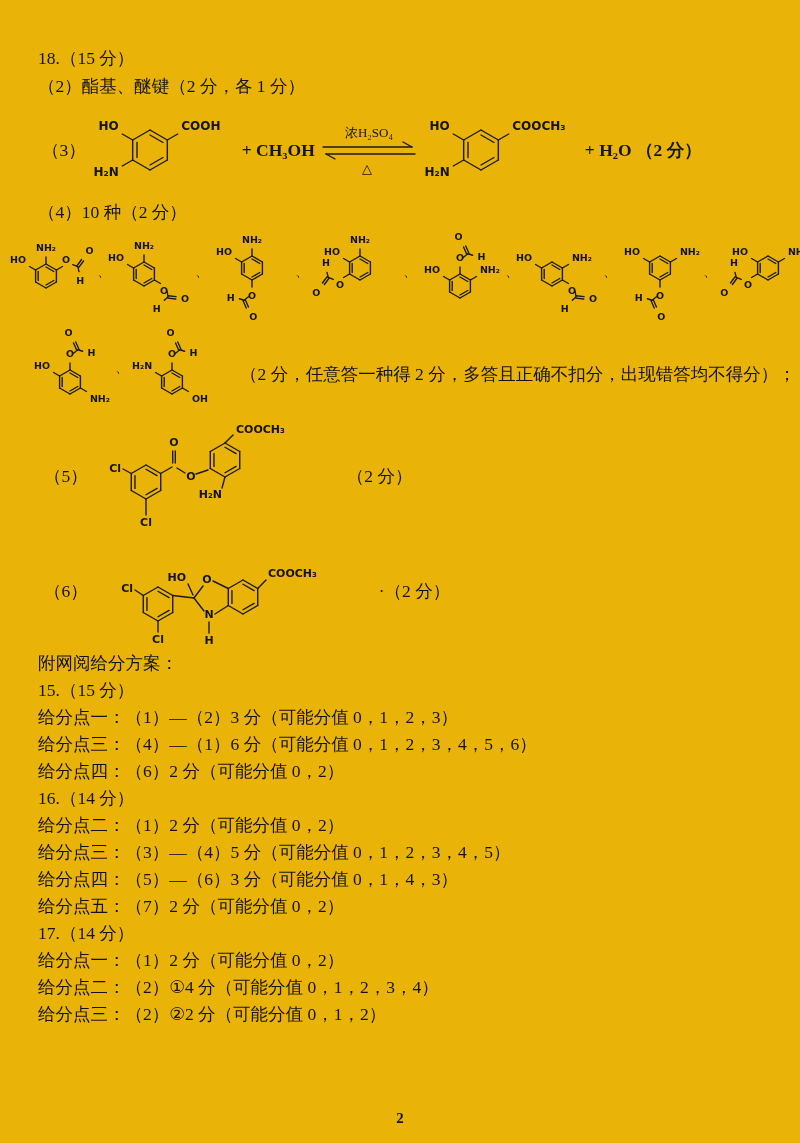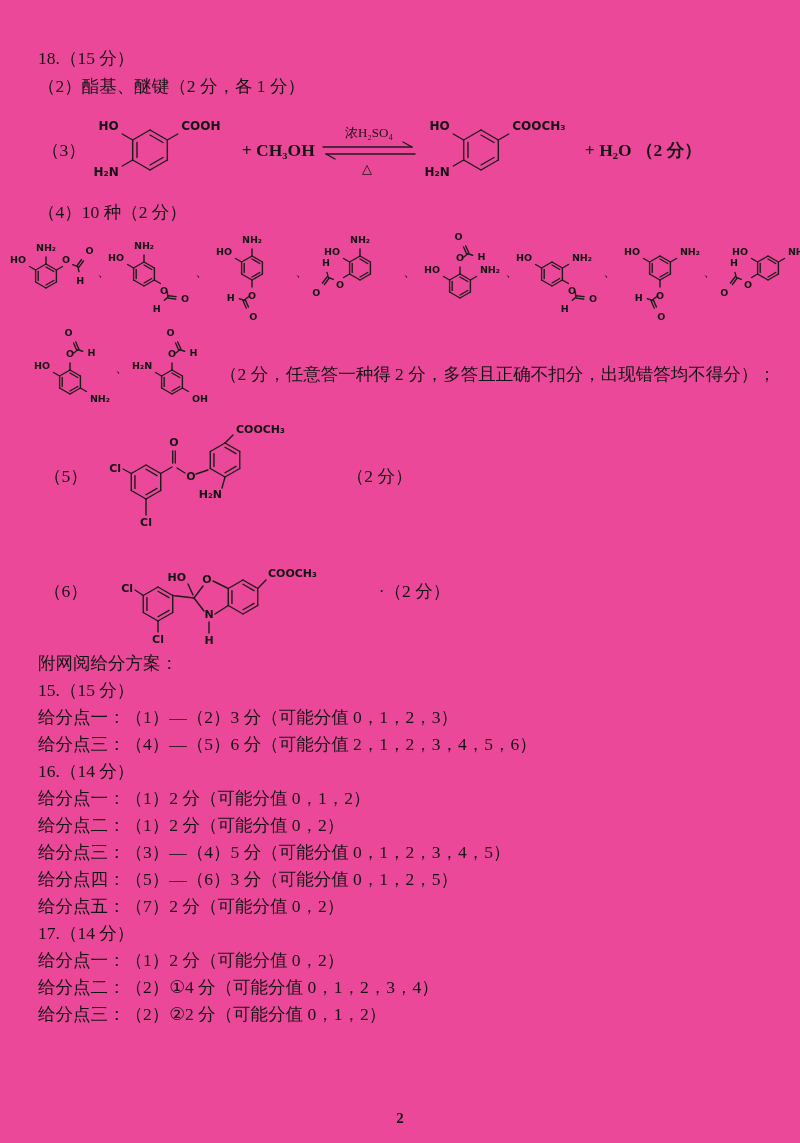--- a/index.html
+++ b/index.html
@@ -1,31 +1,31 @@
 <!DOCTYPE html>
 <html><head>
 <meta charset="utf-8">
 <style>
   html,body{margin:0;padding:0;background:#ffffff;}
   .page{
     width:800px;height:1143px;box-sizing:border-box;position:relative;
-    background:#ec4899;color:#141414;overflow:hidden;
+    background:#eab308;color:#141414;overflow:hidden;
     padding:44px 26px 0 38px;
     font-family:"Liberation Serif","DejaVu Serif","DejaVu Sans",serif;
   }
   .tline{font-size:17.5px;line-height:28px;height:28px;white-space:nowrap;}
   .gl{line-height:27px;height:27px;}
   .row{display:flex;}
   .gapbig{margin-left:84px;}
   .rxn{display:flex;align-items:center;margin:4px 0 2px 4px;}
   .rxn .plus{margin:0 6px;font-weight:bold;}
   .isorow{display:flex;align-items:center;margin:4px 0 0 -24px;}
   .isorow2{display:flex;align-items:center;margin:2px 0 0 -10px;}
   .sep{font-size:14px;margin:0 1px;transform:translateY(-6px);}
-  .note{font-size:17.5px;white-space:nowrap;margin-left:4px;}
+  .note{font-size:17.5px;white-space:nowrap;margin-left:24px;}
   .molrow{display:flex;align-items:center;margin-left:6px;}
   .molrow .score{margin-left:53px;font-size:17.5px;}
   .molrow .qlab{font-size:17.5px;margin-right:6px;}
   svg{overflow:visible;display:block;}
   svg .bond{stroke:#1b1b1b;stroke-width:1.4;stroke-linecap:round;}
   svg text{font-family:"DejaVu Sans",sans-serif;font-weight:bold;fill:#141414;}
   svg text.cond{font-family:"Liberation Serif","DejaVu Serif",serif;font-weight:normal;font-size:13px;}
   #grading{margin-top:0;}
   .pagenum{position:absolute;left:0;right:0;bottom:16px;text-align:center;
            font-weight:bold;font-size:15px;}
@@ -425,26 +425,26 @@
         </svg>
       </span>
     <span class="score">·（2 分）</span>
   </div>
 
   <div id="grading">
     <div class="tline gl">附网阅给分方案：</div>
     <div id="grading-sections">
         <div class="tline gl">15.（15 分）</div>
         <div class="tline gl">给分点一：（1）—（2）3 分（可能分值 0，1，2，3）</div>
-        <div class="tline gl">给分点三：（4）—（5）6 分（可能分值 2，1，2，3，4，5，6）</div>
+        <div class="tline gl">给分点三：（4）—（1）6 分（可能分值 0，1，2，3，4，5，6）</div>
+        <div class="tline gl">给分点四：（6）2 分（可能分值 0，2）</div>
         <div class="tline gl">16.（14 分）</div>
-        <div class="tline gl">给分点一：（1）2 分（可能分值 0，1，2）</div>
         <div class="tline gl">给分点二：（1）2 分（可能分值 0，2）</div>
         <div class="tline gl">给分点三：（3）—（4）5 分（可能分值 0，1，2，3，4，5）</div>
-        <div class="tline gl">给分点四：（5）—（6）3 分（可能分值 0，1，2，5）</div>
+        <div class="tline gl">给分点四：（5）—（6）3 分（可能分值 0，1，4，3）</div>
         <div class="tline gl">给分点五：（7）2 分（可能分值 0，2）</div>
         <div class="tline gl">17.（14 分）</div>
         <div class="tline gl">给分点一：（1）2 分（可能分值 0，2）</div>
         <div class="tline gl">给分点二：（2）①4 分（可能分值 0，1，2，3，4）</div>
         <div class="tline gl">给分点三：（2）②2 分（可能分值 0，1，2）</div>
       </div>
   </div>
 
   <div class="pagenum">2</div>
 </div>

